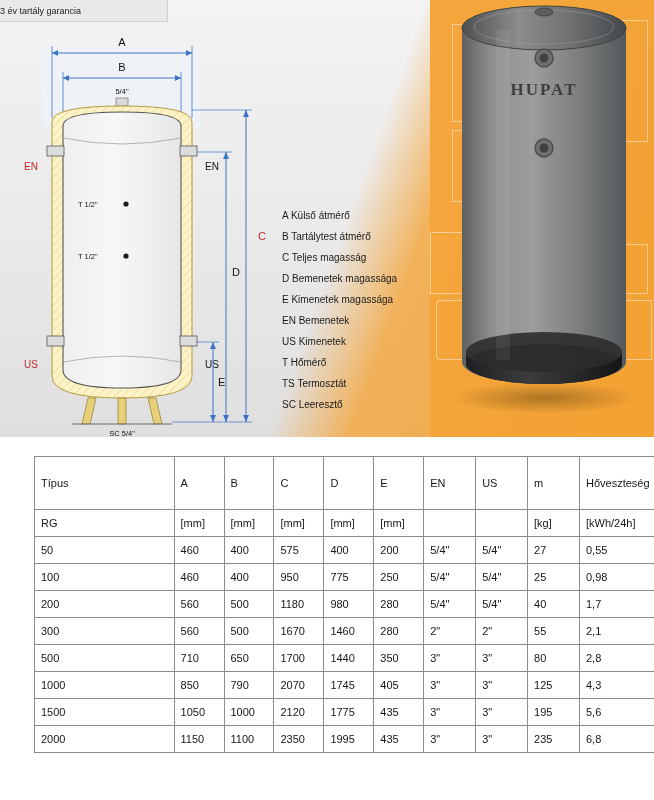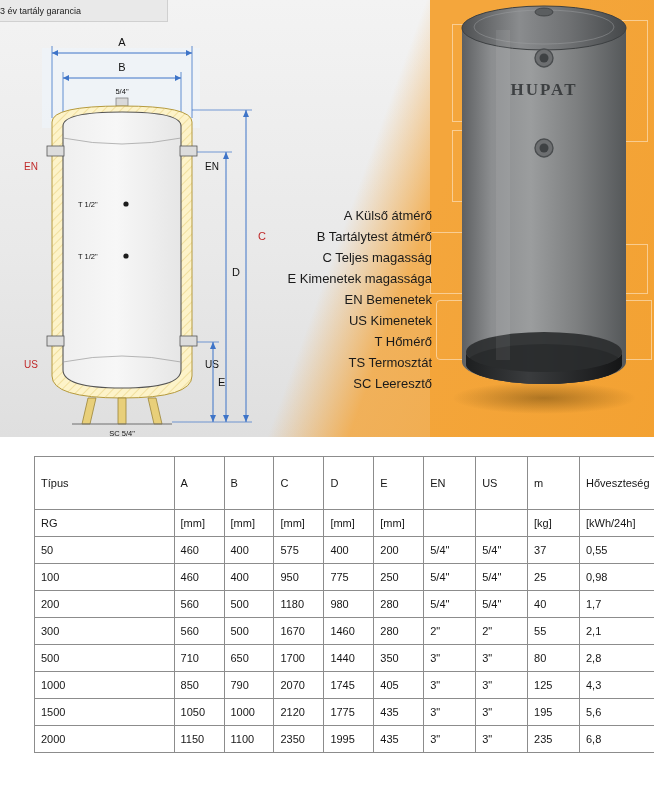--- a/index.html
+++ b/index.html
@@ -78,24 +78,23 @@
     left: 0; top: 18px;
     width: 300px; height: 420px;
   }
   #drawing svg { display: block; }
 
   
   #legend {
     position: absolute;
     left: 282px; top: 205px;
     width: 150px;
-    font-size: 13px;
+    font-size: 10px;
     line-height: 21px;
     color: #1a1a1a;
-    text-align: right;
   }
   #legend div { white-space: nowrap; }
 
   
   #photo {
     position: absolute;
     left: 440px; top: 0;
     width: 214px; height: 420px;
   }
 
@@ -242,20 +241,21 @@
       <polygon points="213,404 210,397 216,397" fill="#3e74c8"></polygon>
       <line x1="197" y1="324" x2="219" y2="324" stroke="#3e74c8" stroke-width="0.7"></line>
       <text x="218" y="368" font-size="11" font-family="Liberation Sans, sans-serif" fill="#111">E</text>
     </svg>
   </div>
 
   <div id="legend">
     <div>A Külső átmérő</div>
     <div>B Tartálytest átmérő</div>
     <div>C Teljes magasság</div>
+    <div>D Bemenetek magassága</div>
     <div>E Kimenetek magassága</div>
     <div>EN Bemenetek</div>
     <div>US Kimenetek</div>
     <div>T Hőmérő</div>
     <div>TS Termosztát</div>
     <div>SC Leeresztő</div>
   </div>
 
   <div id="photo">
     <svg width="214" height="420" viewBox="0 0 214 420" xmlns="http://www.w3.org/2000/svg">
@@ -354,21 +354,21 @@
 
       <tr>
         <td>50</td>
         <td>460</td>
         <td>400</td>
         <td>575</td>
         <td>400</td>
         <td>200</td>
         <td>5/4"</td>
         <td>5/4"</td>
-        <td>37</td>
+        <td>27</td>
         <td>0,55</td>
       </tr>
       <tr>
         <td>100</td>
         <td>460</td>
         <td>400</td>
         <td>950</td>
         <td>775</td>
         <td>250</td>
         <td>5/4"</td>

